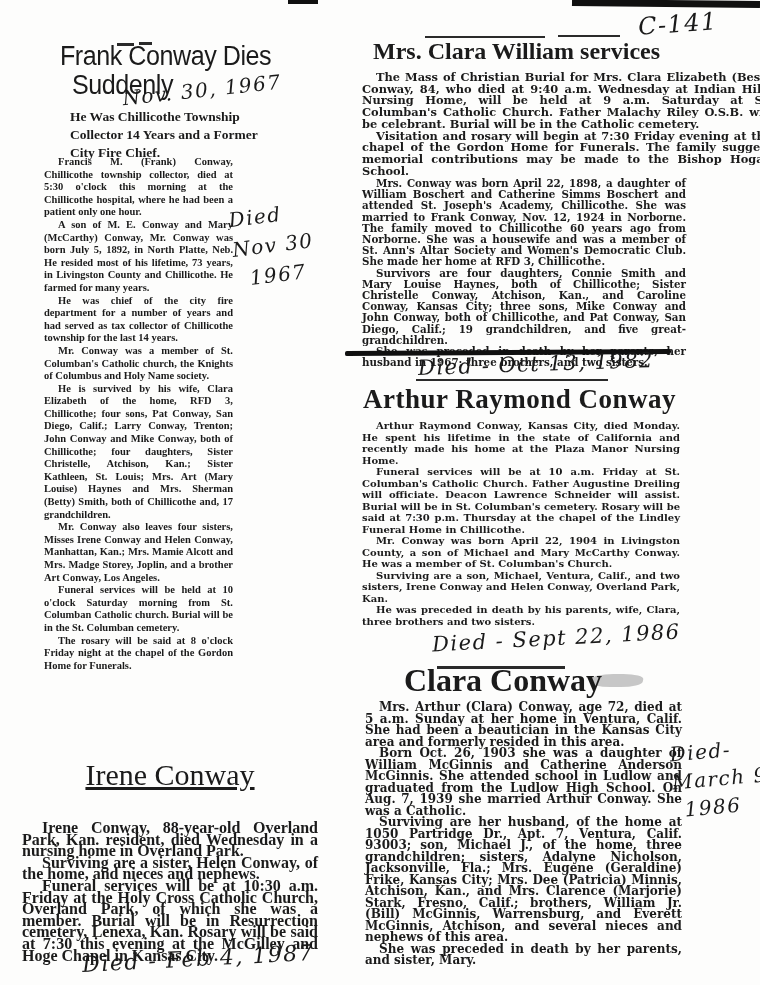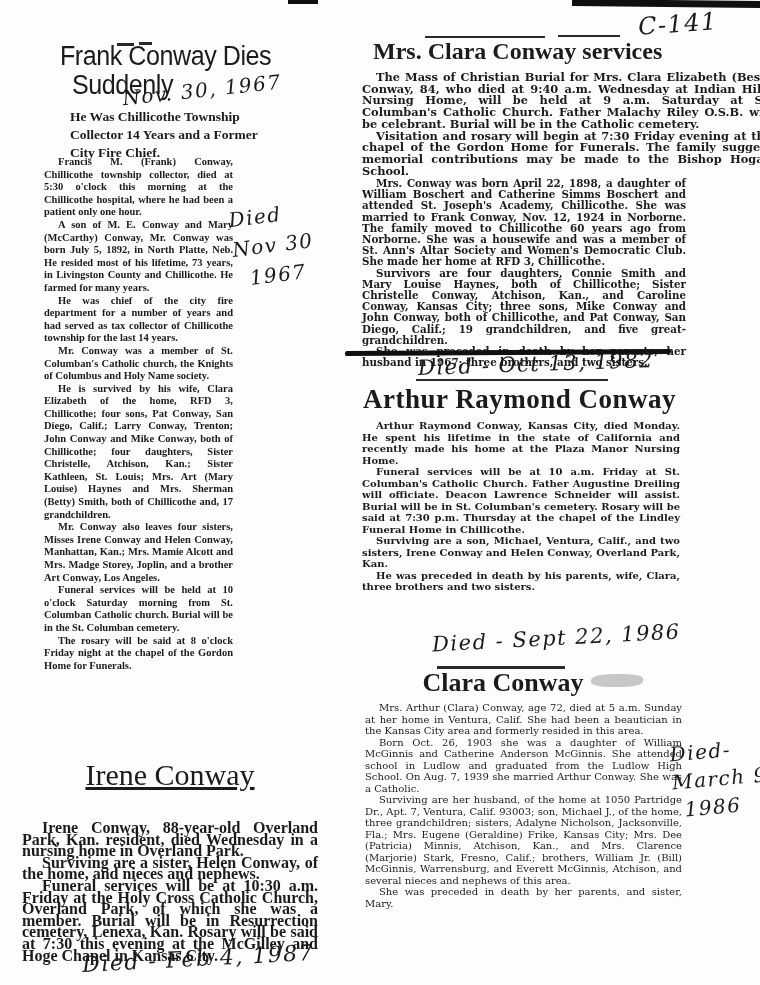--- a/index.html
+++ b/index.html
@@ -18,21 +18,21 @@
   .hl-sans .squeeze{display:inline-block;transform:scaleX(0.93);transform-origin:left;}
   .hl-serif{font-family:"Liberation Serif",serif;font-weight:700;white-space:nowrap;}
   
   .body-col p{margin:0;text-indent:14px;text-align:justify;}
   .frank-body{width:189px;font-size:10.5px;line-height:12.6px;font-weight:700;}
   .irene-body{width:296px;font-size:16px;line-height:11.6px;font-weight:700;margin-top:24px;}
   .dv{font-family:"DejaVu Serif",serif;margin-left:17px;}
   .svc-wide{width:410px;font-size:11.4px;line-height:11.7px;font-weight:700;}
   .svc-narrow{width:324px;font-size:10.3px;line-height:11.2px;font-weight:700;}
   .arthur-body{width:318px;font-size:10px;line-height:11.5px;font-weight:700;}
-  .clara-body{width:317px;font-size:10px;line-height:11.5px;font-weight:400;}
+  .clara-body{width:317px;font-size:12px;line-height:11.5px;font-weight:700;}
   .subhead{font-weight:700;font-size:13.5px;line-height:18px;}
   .smudge{background:#9a9a9a;opacity:.55;border-radius:40%;}
 </style>
 </head>
 <body>
 
 <div id="page">
 
   <div class="abs bar" style="left:572px;top:0;width:188px;height:7px;transform:rotate(0.6deg);"></div>
   <div class="abs bar" style="left:288px;top:0;width:30px;height:4px;"></div>
@@ -60,52 +60,53 @@
 
   <div class="abs hw" style="left:232px;top:200px;font-size:20px;line-height:30px;transform:rotate(-7deg);">
     <div>Died</div>
     <div>Nov 30</div>
     <div style="margin-left:14px;">1967</div>
   </div>
 
   <div class="abs" style="left:343px;top:28px;width:415px;">
     <div class="rule" style="position:absolute;left:82px;top:8px;width:120px;height:2px;"></div>
     <div class="rule" style="position:absolute;left:215px;top:7px;width:62px;height:2px;"></div>
-    <div class="hl-serif" style="position:absolute;left:30px;top:10px;font-size:24px;">Mrs. Clara Conway services</div>
+    <div class="hl-serif" style="position:absolute;left:30px;top:10px;font-size:24px;">Mrs. Clara William services</div>
     <div class="body-col dv svc-wide" style="position:absolute;left:2px;top:44px;">
       <p>The Mass of Christian Burial for Mrs. Clara Elizabeth (Bess) Conway, 84, who died at 9:40 a.m. Wednesday at Indian Hills Nursing Home, will be held at 9 a.m. Saturday at St. Columban's Catholic Church. Father Malachy Riley O.S.B. will be celebrant. Burial will be in the Catholic cemetery.</p>
       <p>Visitation and rosary will begin at 7:30 Friday evening at the chapel of the Gordon Home for Funerals. The family suggest memorial contributions may be made to the Bishop Hogan School.</p>
     </div>
     <div class="body-col dv svc-narrow" style="position:absolute;left:2px;top:150px;">
       <p>Mrs. Conway was born April 22, 1898, a daughter of William Boschert and Catherine Simms Boschert and attended St. Joseph's Academy, Chillicothe. She was married to Frank Conway, Nov. 12, 1924 in Norborne. The family moved to Chillicothe 60 years ago from Norborne. She was a housewife and was a member of St. Ann's Altar Society and Women's Democratic Club. She made her home at RFD 3, Chillicothe.</p>
       <p>Survivors are four daughters, Connie Smith and Mary Louise Haynes, both of Chillicothe; Sister Christelle Conway, Atchison, Kan., and Caroline Conway, Kansas City; three sons, Mike Conway and John Conway, both of Chillicothe, and Pat Conway, San Diego, Calif.; 19 grandchildren, and five great-grandchildren.</p>
       <p>She was preceded in death by her parents, her husband in 1967; three brothers, and two sisters.</p>
     </div>
     <div class="abs bar" style="left:2px;top:322px;width:326px;height:5px;transform:rotate(-0.4deg);border-radius:2px;"></div>
   </div>
 
   <div class="abs hw" style="left:418px;top:352px;font-size:21px;transform:rotate(-2deg);">Died - Oct 13, 1982</div>
   <div class="abs rule" style="left:416px;top:379px;width:192px;height:2px;"></div>
 
   <div class="abs" style="left:343px;top:384px;width:330px;">
     <div class="hl-serif" style="position:absolute;left:20px;top:0;font-size:27px;letter-spacing:0.5px;">Arthur Raymond Conway</div>
     <div class="body-col dv arthur-body" style="position:absolute;left:2px;top:36px;">
       <p>Arthur Raymond Conway, Kansas City, died Monday. He spent his lifetime in the state of California and recently made his home at the Plaza Manor Nursing Home.</p>
       <p>Funeral services will be at 10 a.m. Friday at St. Columban's Catholic Church. Father Augustine Dreiling will officiate. Deacon Lawrence Schneider will assist. Burial will be in St. Columban's cemetery. Rosary will be said at 7:30 p.m. Thursday at the chapel of the Lindley Funeral Home in Chillicothe.</p>
+      <p>Mr. Conway was born April 22, 1904 in Livingston County, a son of Michael and Mary McCarthy Conway. He was a member of St. Columban's Church.</p>
       <p>Surviving are a son, Michael, Ventura, Calif., and two sisters, Irene Conway and Helen Conway, Overland Park, Kan.</p>
       <p>He was preceded in death by his parents, wife, Clara, three brothers and two sisters.</p>
     </div>
   </div>
 
   <div class="abs hw" style="left:432px;top:626px;font-size:21px;transform:rotate(-3deg);">Died - Sept 22, 1986</div>
 
   <div class="abs" style="left:343px;top:662px;width:330px;">
     <div class="rule" style="position:absolute;left:94px;top:4px;width:128px;height:3px;"></div>
     <div class="smudge" style="position:absolute;left:248px;top:12px;width:52px;height:13px;transform:skewX(-12deg);"></div>
-    <div class="hl-serif" style="position:absolute;left:0;top:6px;width:320px;text-align:center;font-size:26px;">Clara Conway</div>
+    <div class="hl-serif" style="position:absolute;left:0;top:0;width:320px;text-align:center;font-size:32px;">Clara Conway</div>
     <div class="body-col dv clara-body" style="position:absolute;left:5px;top:40px;">
       <p>Mrs. Arthur (Clara) Conway, age 72, died at 5 a.m. Sunday at her home in Ventura, Calif. She had been a beautician in the Kansas City area and formerly resided in this area.</p>
       <p>Born Oct. 26, 1903 she was a daughter of William McGinnis and Catherine Anderson McGinnis. She attended school in Ludlow and graduated from the Ludlow High School. On Aug. 7, 1939 she married Arthur Conway. She was a Catholic.</p>
       <p>Surviving are her husband, of the home at 1050 Partridge Dr., Apt. 7, Ventura, Calif. 93003; son, Michael J., of the home, three grandchildren; sisters, Adalyne Nicholson, Jacksonville, Fla.; Mrs. Eugene (Geraldine) Frike, Kansas City; Mrs. Dee (Patricia) Minnis, Atchison, Kan., and Mrs. Clarence (Marjorie) Stark, Fresno, Calif.; brothers, William Jr. (Bill) McGinnis, Warrensburg, and Everett McGinnis, Atchison, and several nieces and nephews of this area.</p>
       <p>She was preceded in death by her parents, and sister, Mary.</p>
     </div>
   </div>
 
   <div class="abs hw" style="left:672px;top:736px;font-size:20px;line-height:28px;transform:rotate(-5deg);">
     <div>Died-</div>

